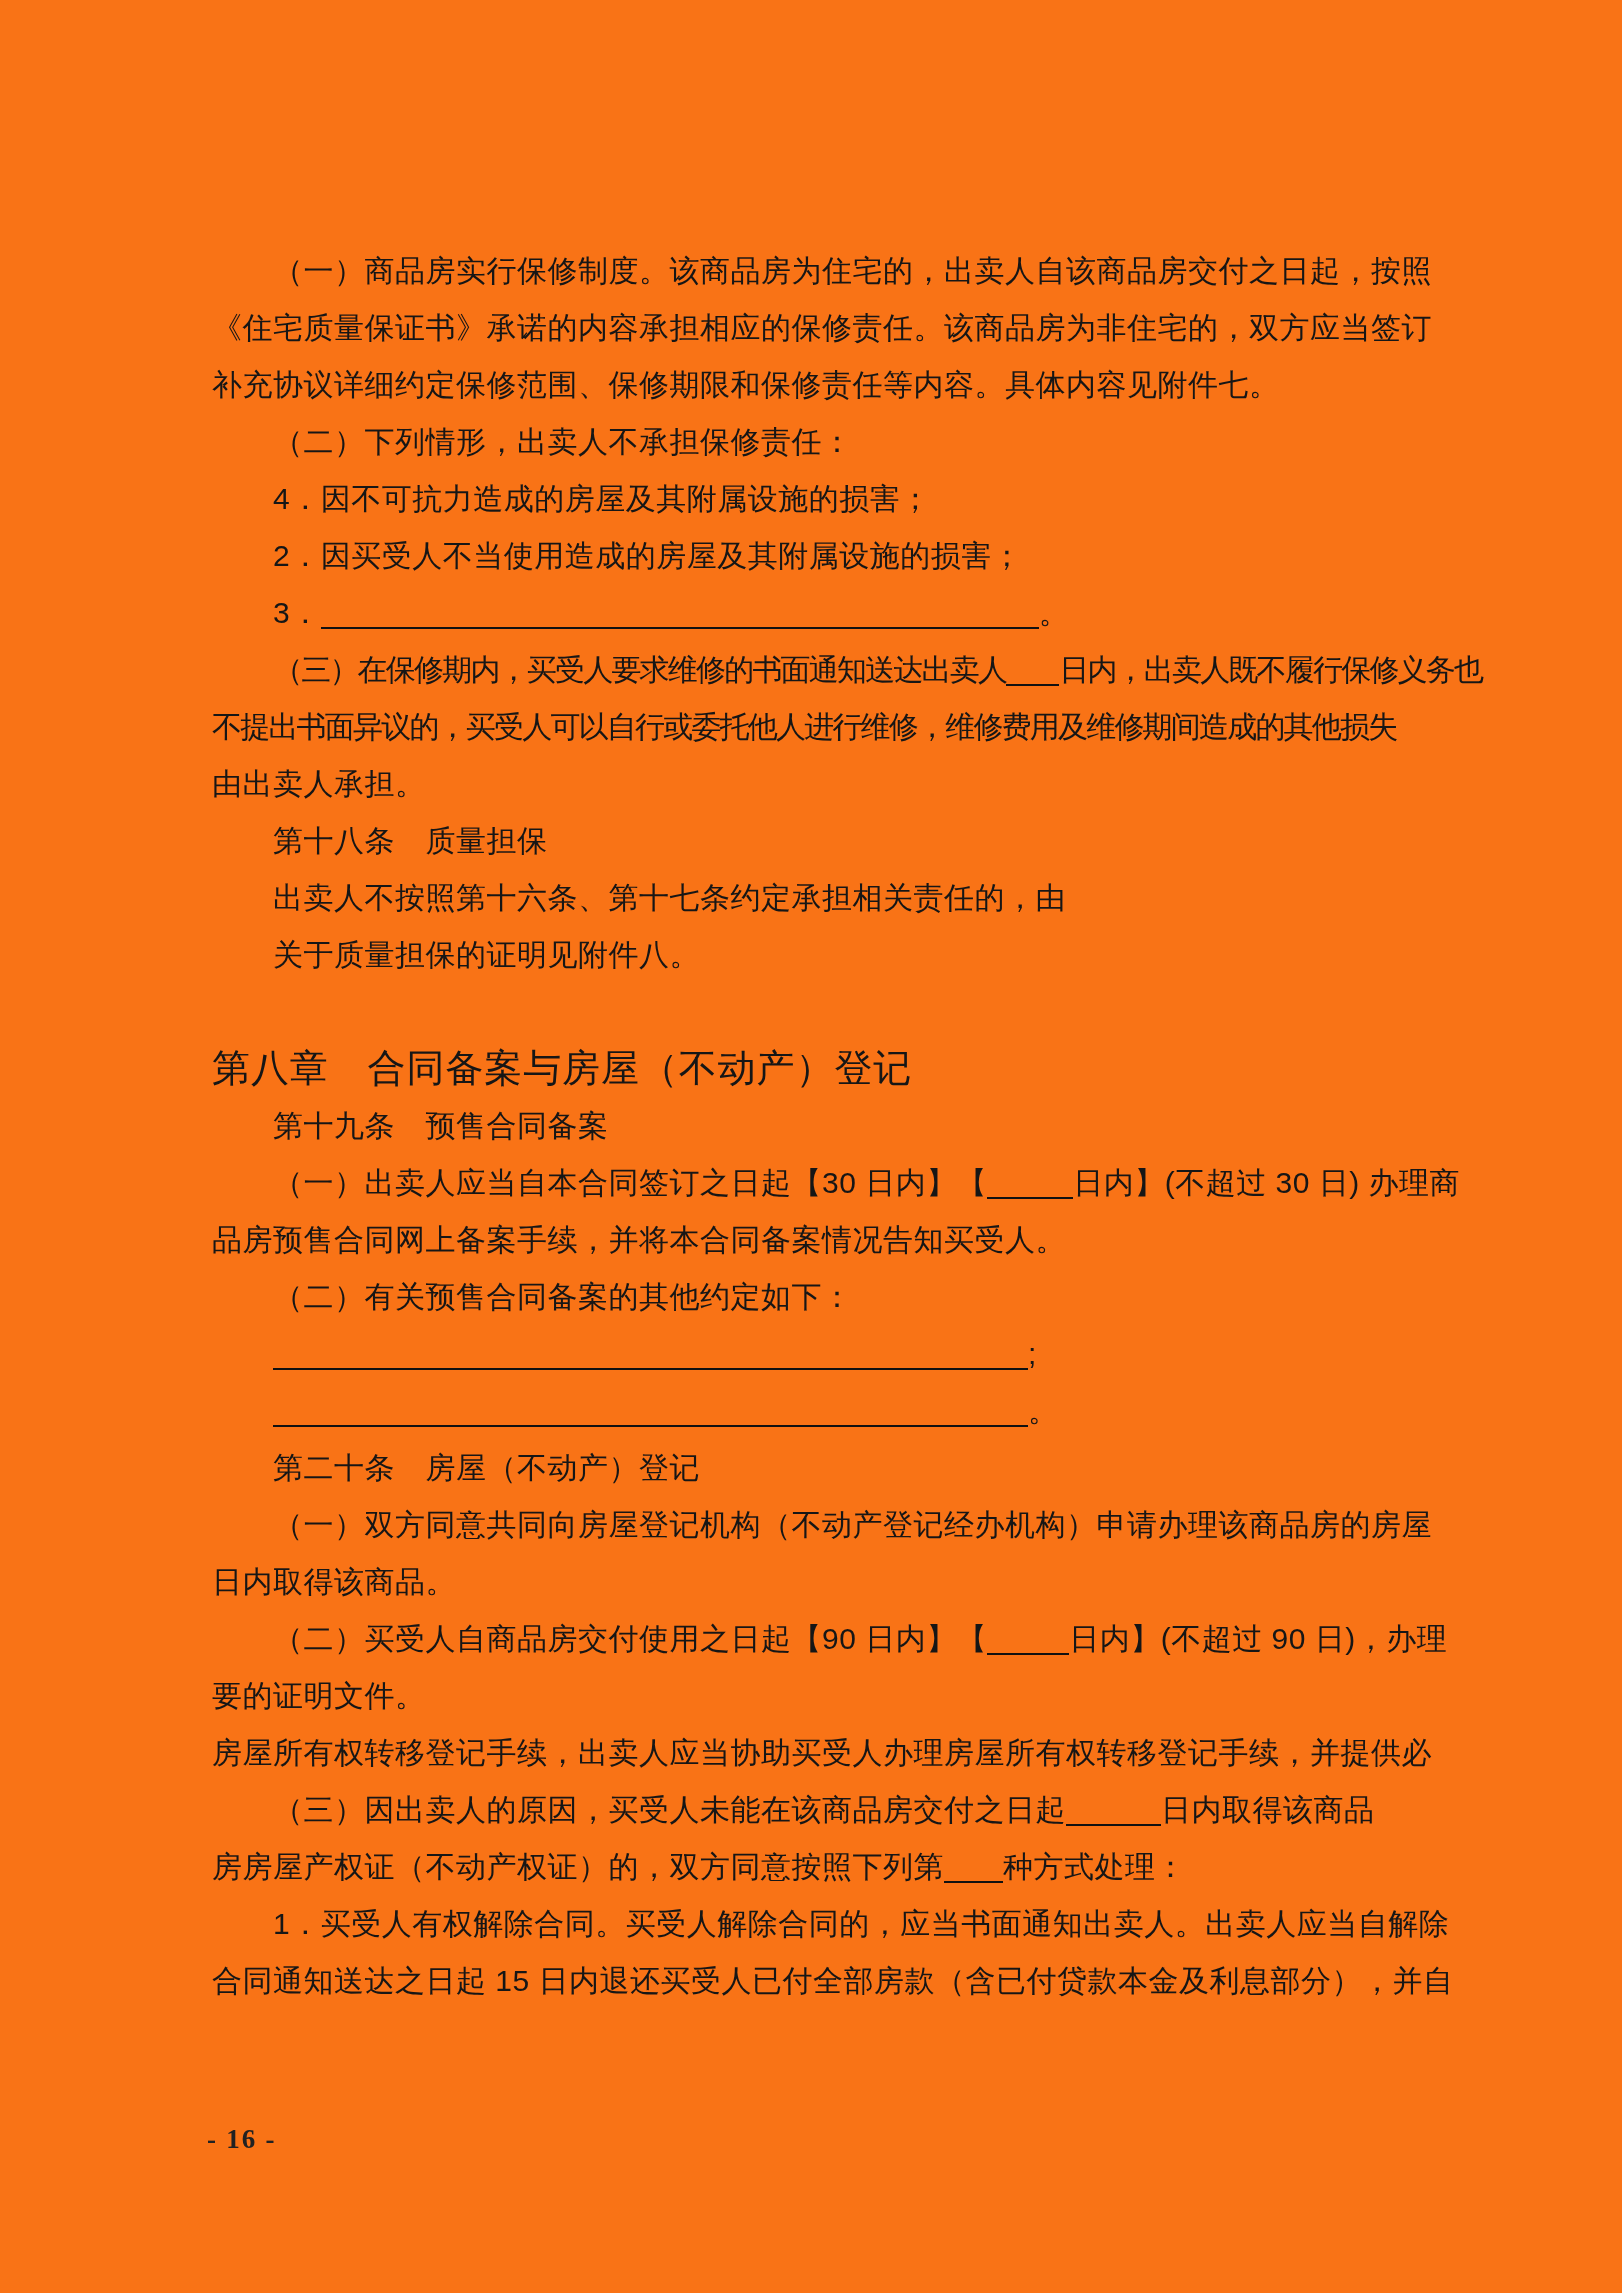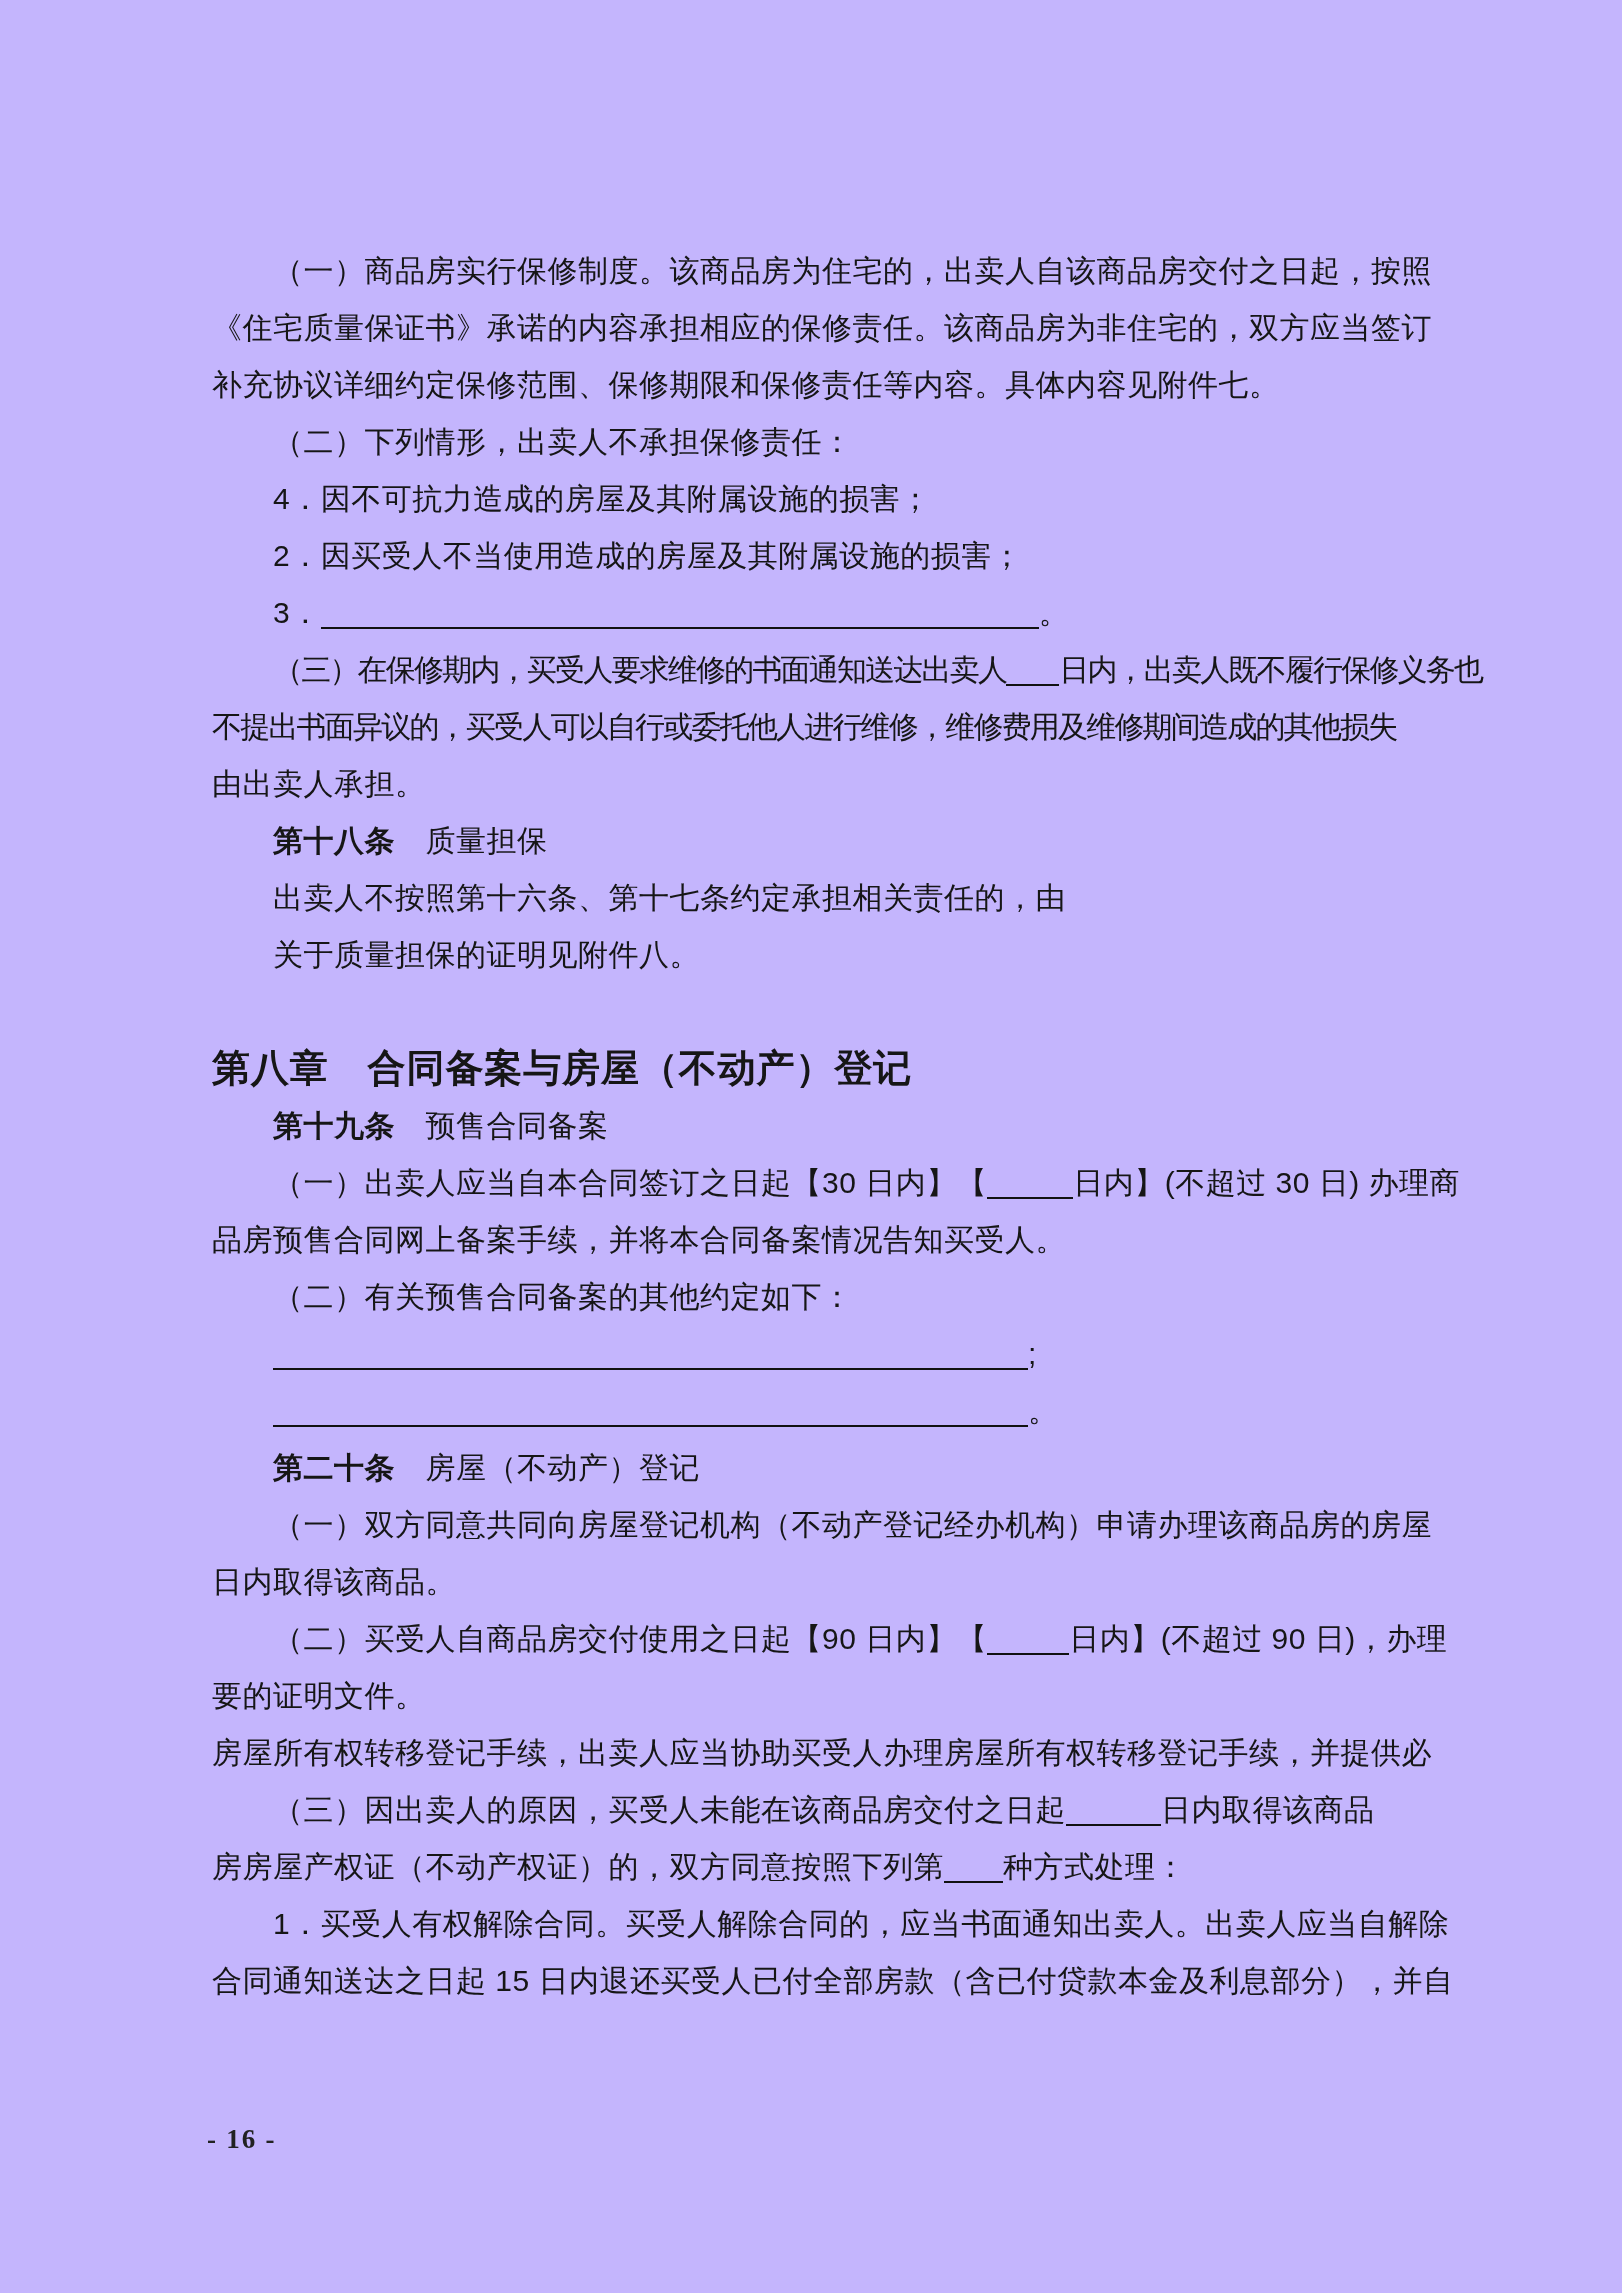--- a/index.html
+++ b/index.html
@@ -1,19 +1,19 @@
 <!DOCTYPE html>
 <html lang="zh" style="font-size:14.5px"><head>
 <meta charset="utf-8">
 <style>
   html,body{margin:0;padding:0;background:#e8e8e8;}
   .page{
     position:relative;
     width:1623px;height:2294px;
-    background:#c4b5fd;
+    background:#f97316;
     overflow:hidden;
     font-family:"Liberation Sans", sans-serif;
     color:#161616;
   }
   .content{
     position:absolute;
     left:212px;top:242px;
     width:1227px;
   }
   .line{
@@ -25,21 +25,21 @@
   }
   .line.indent{padding-left:61px;}
   .line.tight{letter-spacing:-1.8px;}
   .line.heading{
     text-align:left;
     font-size:38px;
     font-weight:700;
     letter-spacing:0.9px;
   }
   .line.blank{height:57px;}
-  .bold{font-weight:700;}
+  .bold{font-weight:400;}
   .fill{
     display:inline-block;
     height:1.8px;
     border-bottom:2.2px solid #111;
     vertical-align:-5.5px;
   }
   .pagenum{
     position:absolute;
     left:207px;top:2124px;
     font-family:"Liberation Serif", serif;

